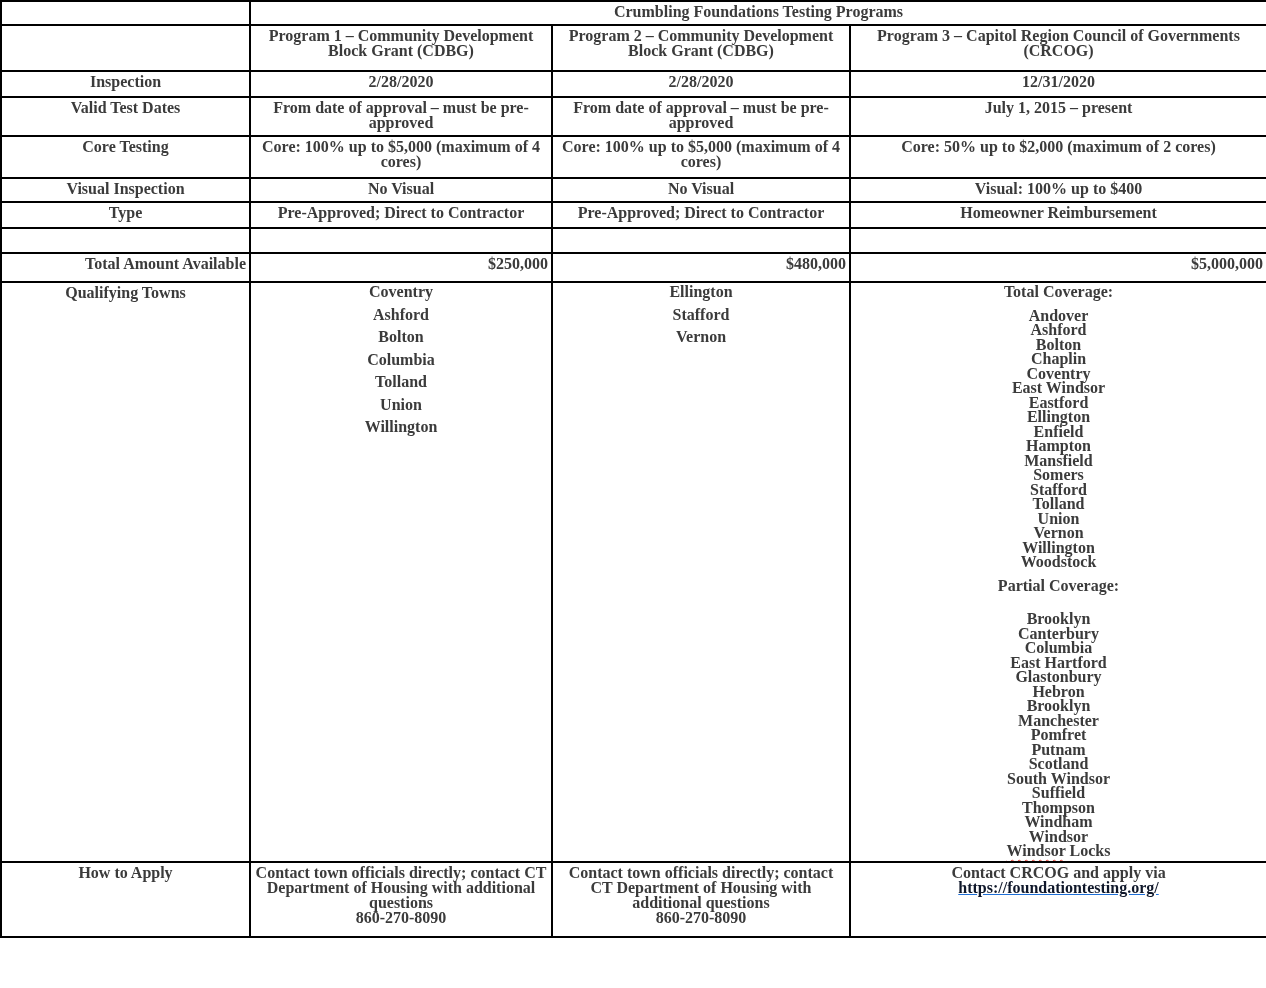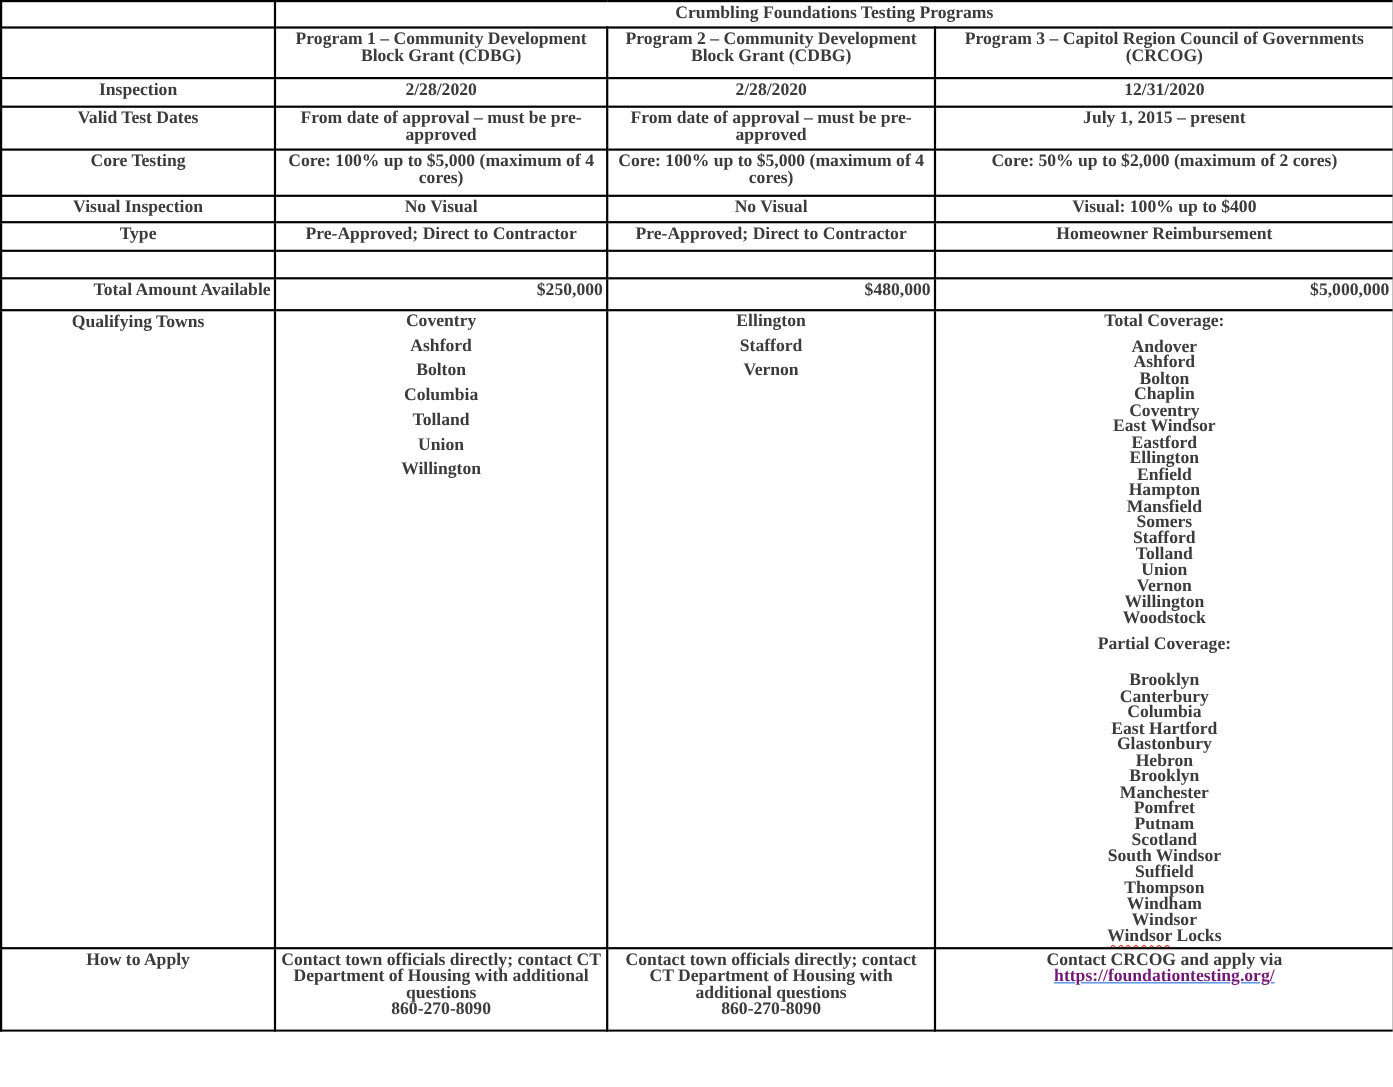--- a/index.html
+++ b/index.html
@@ -37,21 +37,21 @@
   tr.h-towns  td { height: 566px; }
   tr.h-apply  td { height: 69px; }
 
   .town-spaced { line-height: 14.5px; margin-bottom: 8px; }
   .town-tight  { line-height: 14.5px; }
   .cov-total-label   { line-height: 14.5px; margin-bottom: 9px; }
   .cov-partial-label { line-height: 14.5px; margin-top: 9px; margin-bottom: 19px; }
   .name-line { line-height: 15px; }
   .apply-line { line-height: 15px; }
   a.ext-link {
-    color: #701a75;
+    color: #0f172a;
     text-decoration: underline;
     text-decoration-color: #1f6fd6;
   }
   .wavy {
     text-decoration: underline;
     text-decoration-style: wavy;
     text-decoration-color: #e03c31;
     text-decoration-thickness: 1px;
     text-underline-offset: 3px;
   }

